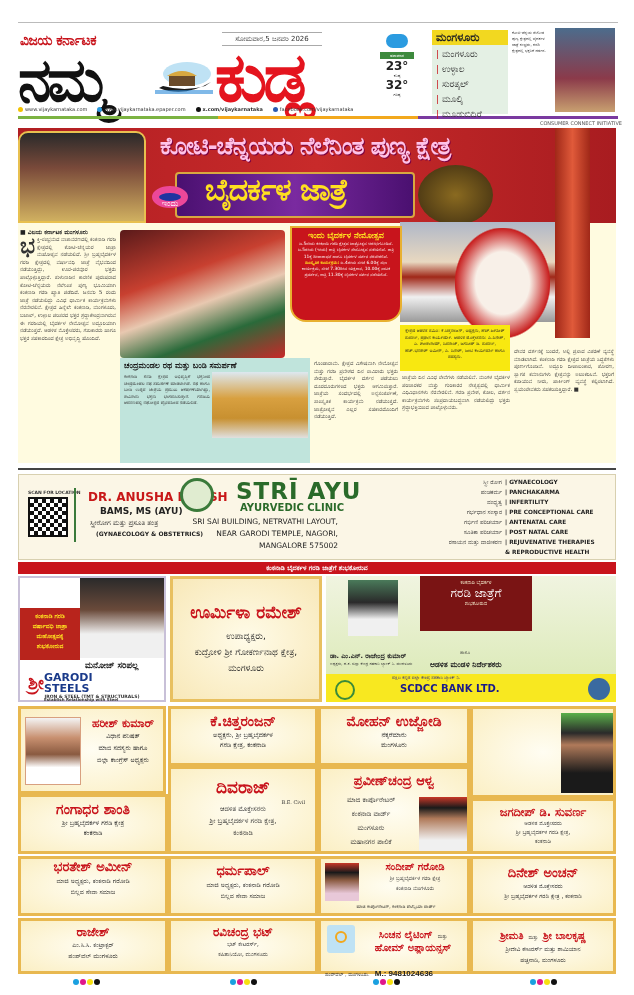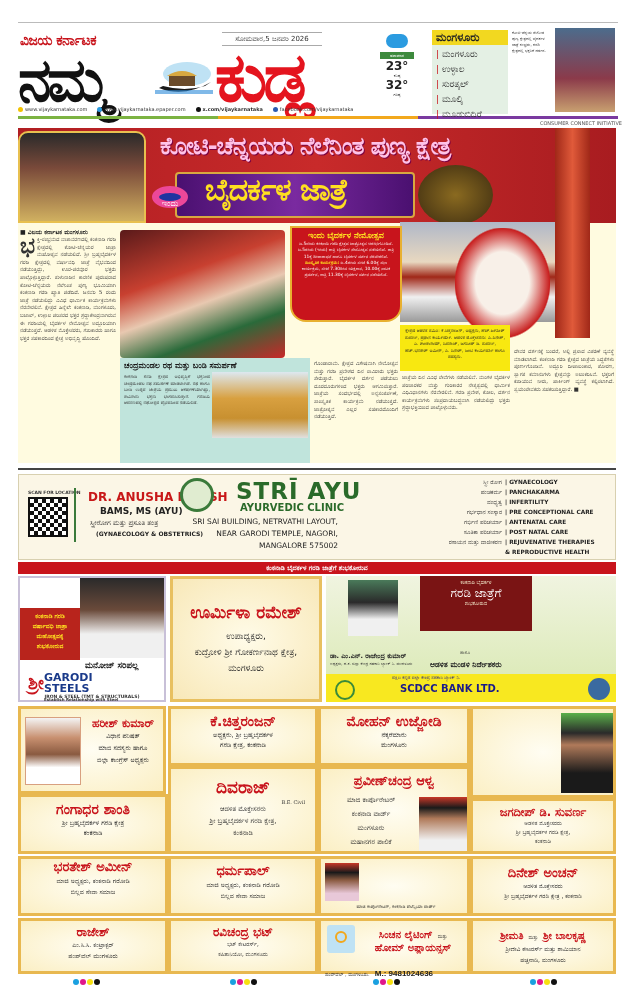--- a/index.html
+++ b/index.html
@@ -360,20 +360,25 @@
   <div class="t" style="font-size:6.3px;line-height:11px">ಮಾಜಿ ಅಧ್ಯಕ್ಷರು, ಕಂಕನಾಡಿ ಗರೋಡಿ</div>
   <div class="t" style="font-size:6.3px;line-height:11px">ಬಿಲ್ಲವ ಸೇವಾ ಸಮಾಜ</div>
 </div>
 <div class="card" style="left:168px;top:856px;width:150px;height:60px;padding-top:4px">
   <div class="n" style="font-size:13px">ಧರ್ಮಪಾಲ್</div>
   <div class="t" style="font-size:6.3px;line-height:11px">ಮಾಜಿ ಅಧ್ಯಕ್ಷರು, ಕಂಕನಾಡಿ ಗರೋಡಿ</div>
   <div class="t" style="font-size:6.3px;line-height:11px">ಬಿಲ್ಲವ ಸೇವಾ ಸಮಾಜ</div>
 </div>
 <div class="card" style="left:318px;top:856px;width:152px;height:60px">
   <div class="card-photo" style="left:4px;top:4px;width:34px;height:38px;background:linear-gradient(180deg,#c83828,#1a1a1a 25%,#8a5a40 45%,#e8c8d8 80%)"></div>
+  <div style="position:absolute;left:40px;top:2px;width:108px">
+    <div class="n" style="font-size:10px">ಸಂದೀಪ್ ಗರೋಡಿ</div>
+    <div class="t" style="font-size:5.3px;line-height:10px">ಶ್ರೀ ಬ್ರಹ್ಮಬೈದರ್ಕಳ ಗರಡಿ ಕ್ಷೇತ್ರ</div>
+    <div class="t" style="font-size:5.3px;line-height:10px">ಕಂಕನಾಡಿ ಮಂಗಳೂರು</div>
+  </div>
   <div class="t" style="position:absolute;left:2px;top:45px;width:146px;font-size:4.6px">ಮಾಜಿ ಕಾರ್ಪೊರೇಟರ್, ಕಂಕನಾಡಿ ವೆಲೆನ್ಸಿಯಾ ವಾರ್ಡ್</div>
 </div>
 <div class="card" style="left:470px;top:856px;width:146px;height:60px;padding-top:6px">
   <div class="n" style="font-size:13px">ದಿನೇಶ್ ಅಂಚನ್</div>
   <div class="t" style="font-size:5.8px;line-height:10px">ಆಡಳಿತ ಮೊಕ್ತೇಸರರು</div>
   <div class="t" style="font-size:5.8px;line-height:10px">ಶ್ರೀ ಬ್ರಹ್ಮಬೈದರ್ಕಳ ಗರಡಿ ಕ್ಷೇತ್ರ , ಕಂಕನಾಡಿ</div>
 </div>
 
 <div class="card" style="left:18px;top:918px;width:150px;height:56px;padding-top:4px">
   <div class="n" style="font-size:12px">ರಾಜೇಶ್</div>

